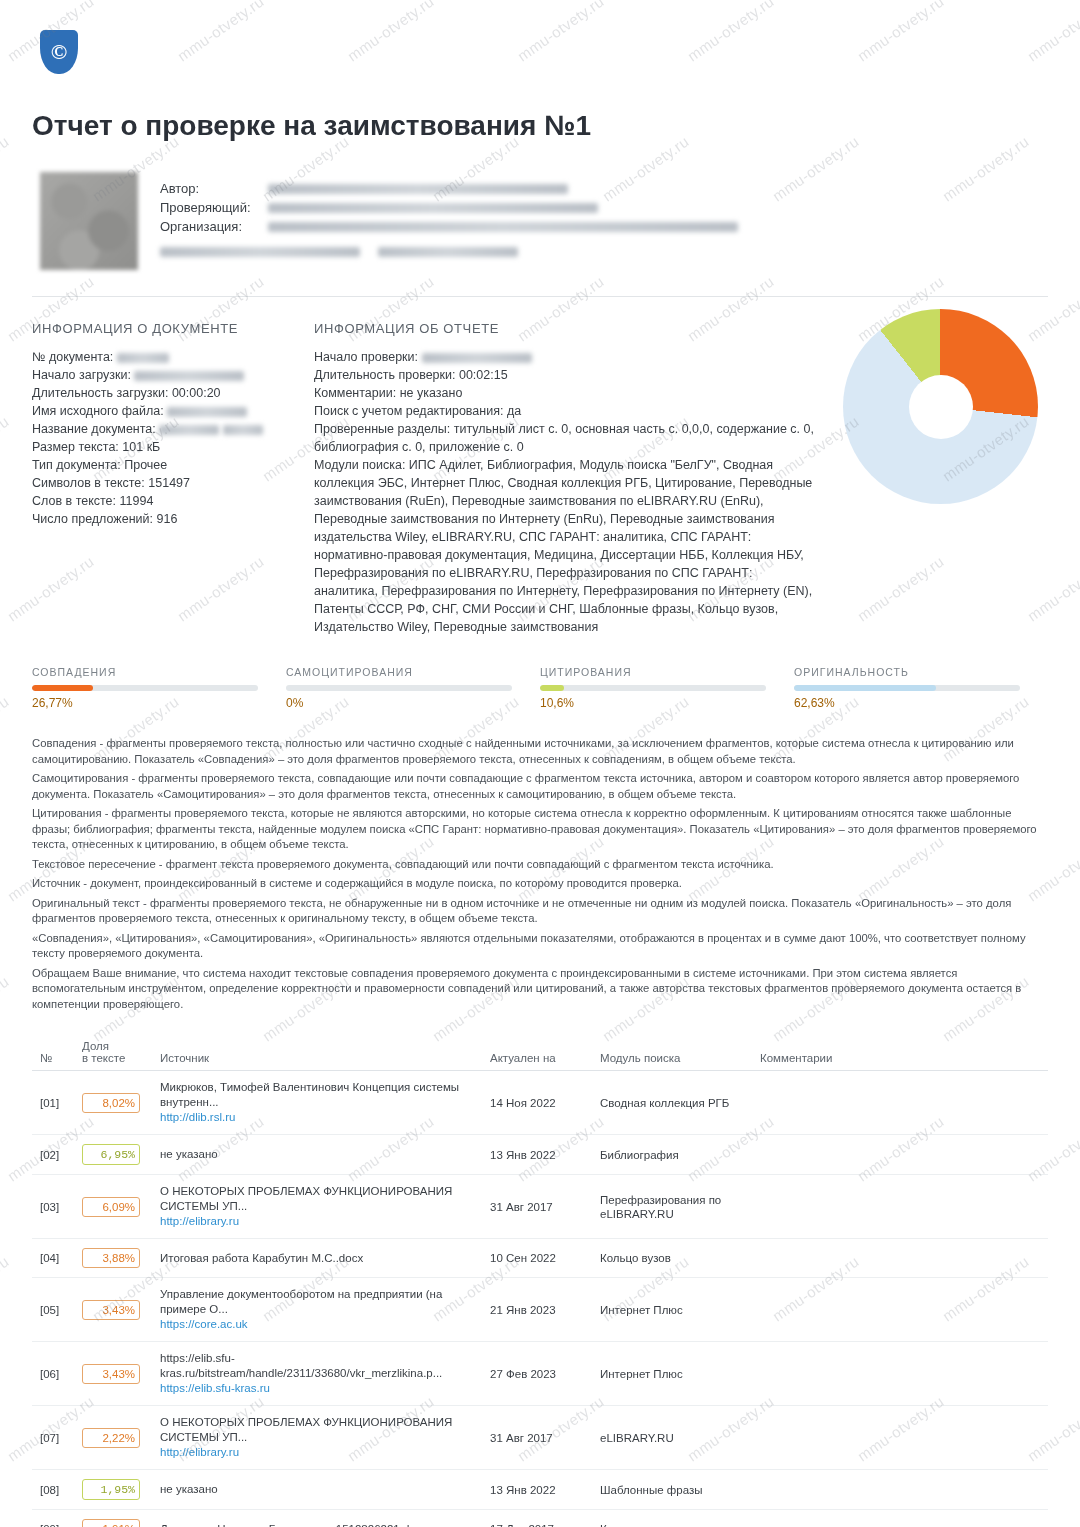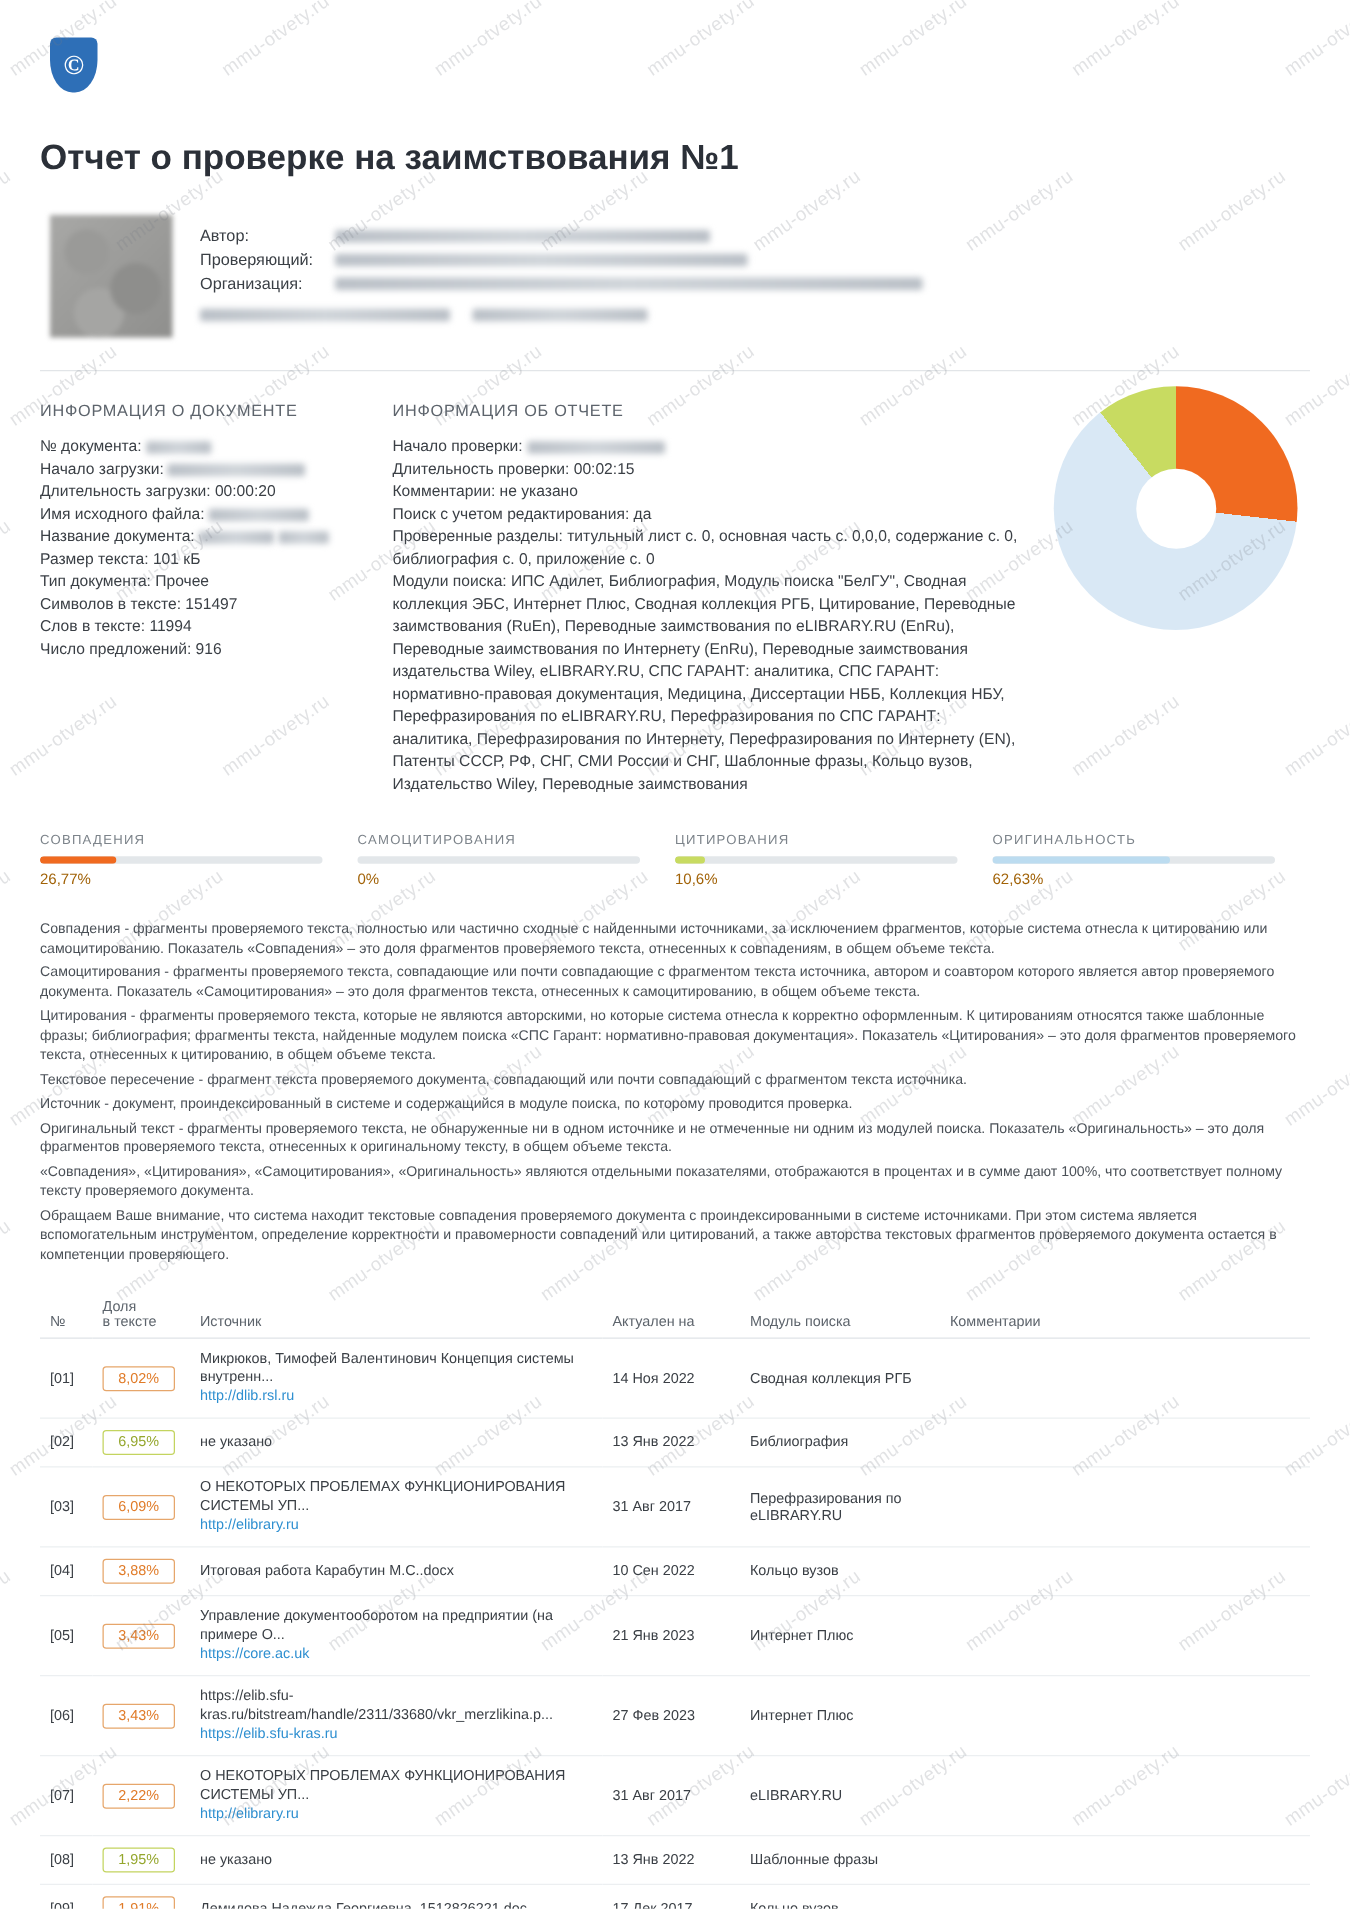--- a/index.html
+++ b/index.html
@@ -129,25 +129,25 @@
     padding:9px 8px; border-bottom:1px solid #eceff1; vertical-align:middle;
     color:#3a3f45;
   }
   .c-num{ width:42px; }
   .c-share{ width:78px; }
   .c-src{ width:330px; }
   .c-act{ width:110px; }
   .c-mod{ width:160px; }
   .c-com{ width:auto; }
   .share-pill{
-    display:inline-block; min-width:58px; text-align:center;
+    display:inline-block; min-width:58px; text-align:right;
     border:1px solid #e6a66b; border-radius:3px; padding:3px 4px;
     color:#e07b28; font-size:11.5px; background:#fff;
   }
-  .share-pill.green{ border-color:#c3d45f; color:#94a62c; }
+  .share-pill.green{ border-color:#c3d45f; color:#94a62c;font-family:Liberation Mono, monospace; }
   .src-title{ color:#3a3f45; line-height:15px; }
   .src-link{ color:#2e8fd0; line-height:15px; }
   .mod{ line-height:14px; }
 </style>
 </head>
 <body>
 
 <div class="page">
 
   <div class="logo-row">

